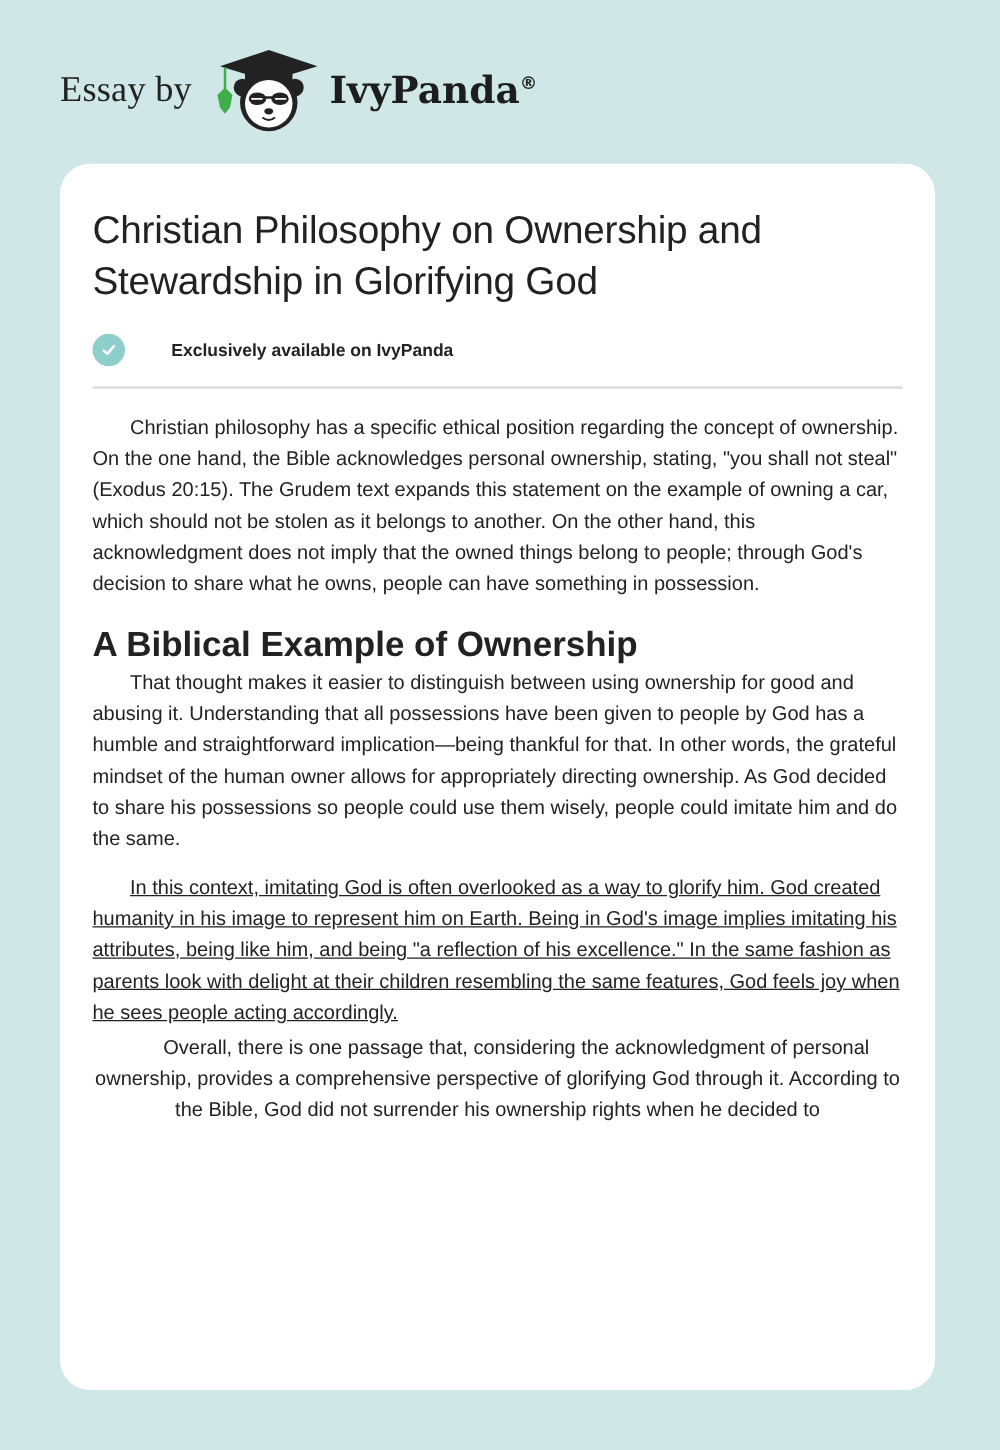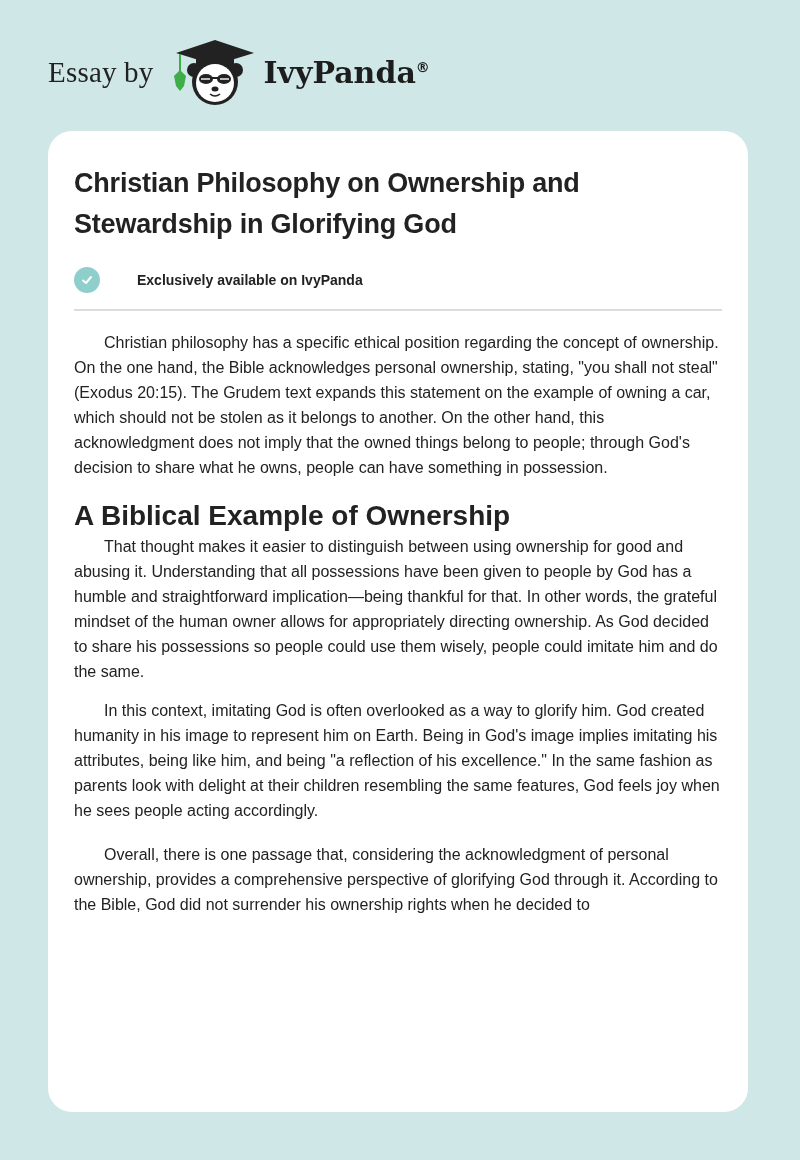--- a/index.html
+++ b/index.html
@@ -42,23 +42,23 @@
       top: 131px;
       width: 700px;
       height: 981px;
       background: #fff;
       border-radius: 24px;
       overflow: hidden;
     }
     .card-inner { padding: 32px 26px 0 26px; }
     h1 {
       margin: 0;
-      font-size: 27px;
+      font-size: 31px;
       line-height: 41px;
-      font-weight: bold;
+      font-weight: normal;
       color: #222;
       letter-spacing: -0.2px;
     }
     .badge {
       display: flex;
       align-items: center;
       margin-top: 22px;
       height: 26px;
       gap: 32px;
     }
@@ -81,23 +81,23 @@
       margin: 0;
       font-size: 16px;
       line-height: 25px;
       color: #222;
       text-indent: 30px;
     }
     .sec-intro h2 { margin-top: 20px; }
     .sec-intro p { margin-top: 19px; }
     .sec-bib h2 { margin-top: 18px; }
     .sec-bib p.first { }
-    .sec-bib p.second { margin-top: 14px; }
+    .sec-bib p.second { margin-top: 14px; text-decoration: underline; }
     .sec-con h2 { margin-top: 18px; }
-    .sec-con p { margin-top: 19px; }
+    .sec-con p { margin-top: 3px; text-align: center; }
   </style>
 </head>
 <body>
 
 <div class="brand">
   <span class="brand-prefix">Essay by</span>
   <svg class="brand-logo" viewBox="0 0 86 72">
 
     <polygon points="43,4 82,17 43,29 4,17" fill="#222"></polygon>
     <rect x="24" y="20" width="38" height="10" fill="#222"></rect>

